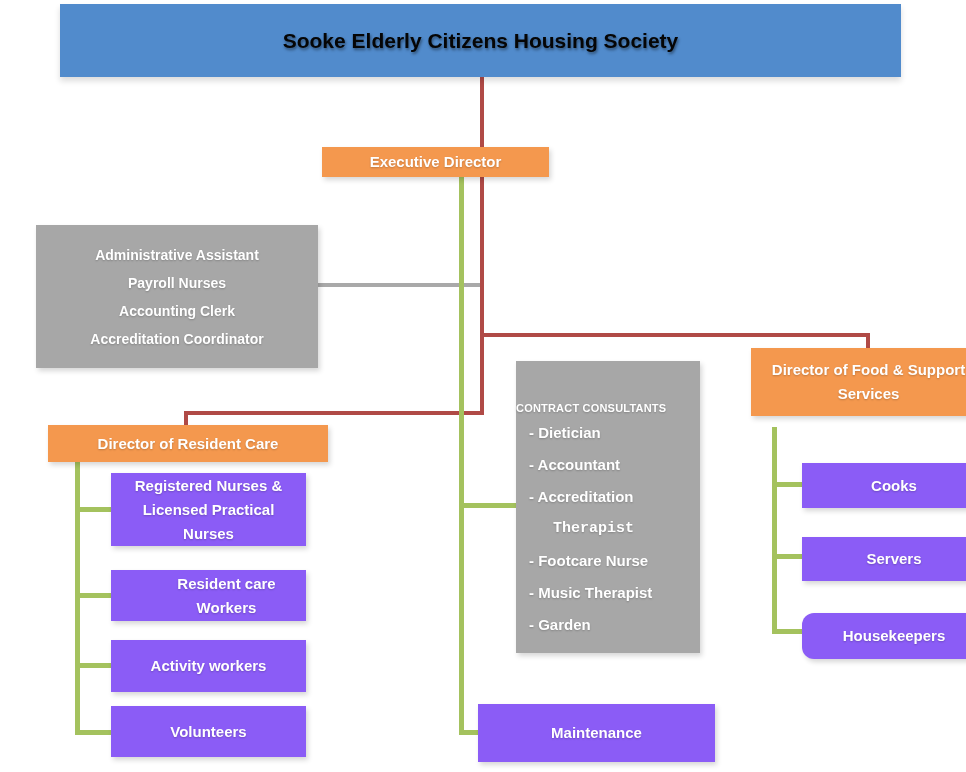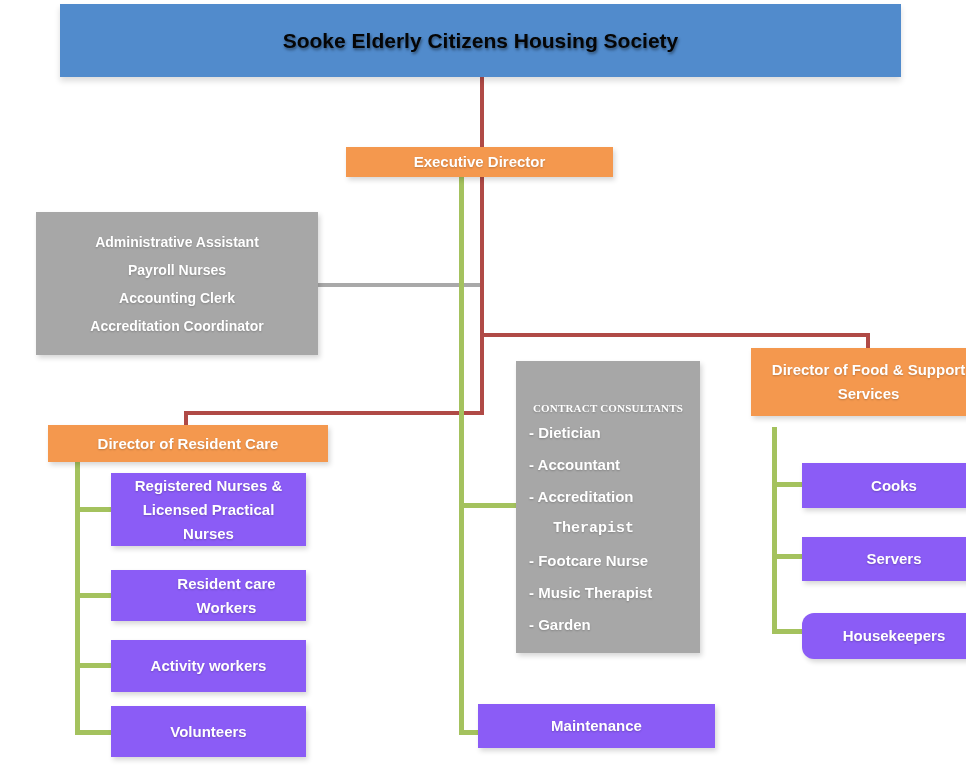--- a/index.html
+++ b/index.html
@@ -41,45 +41,44 @@
     color: #050505;
     text-shadow: 1px 2px 3px rgba(0,0,0,0.45);
   }
   .line { position: absolute; }
   .red   { background: #b04a46; }
   .green { background: #a4c25e; }
   .grayl { background: #a9a9a9; }
 
   .admin-box {
     position: absolute;
-    left: 8px; top: 212px; width: 282px; height: 143px;
+    left: 8px; top: 225px; width: 282px; height: 143px;
     background: #a7a7a7;
     color: #fff; font-weight: 700; font-size: 14px;
     display: flex; flex-direction: column; justify-content: center;
     text-align: center; line-height: 28px;
     text-shadow: 0 1px 2px rgba(0,0,0,0.22);
     box-shadow: 2px 3px 5px rgba(0,0,0,0.16);
     box-sizing: border-box;
   }
   .consultants-box {
     position: absolute;
     left: 488px; top: 361px; width: 184px; height: 292px;
     background: #a7a7a7;
     color: #fff; font-weight: 700;
     text-shadow: 0 1px 2px rgba(0,0,0,0.22);
     box-shadow: 2px 3px 5px rgba(0,0,0,0.16);
     box-sizing: border-box;
     padding-top: 38px;
   }
   .consultants-header {
     font-size: 11px;
-    text-align: center;
+    text-align: left;
     letter-spacing: 0.2px;
     line-height: 18px;
-    font-family: Liberation Serif, serif;
   }
   .consultant-item {
     font-size: 15px;
     line-height: 32px;
     padding-left: 13px;
     text-align: left;
   }
   .consultant-item.indent { padding-left: 37px; font-family: Liberation Mono, monospace; }
 </style>
 </head>
@@ -108,21 +107,21 @@
 
   <div class="line green" style="left:744px; top:427px; width:5px;  height:207px;"></div>
   <div class="line green" style="left:744px; top:482px; width:31px; height:5px;"></div>
   <div class="line green" style="left:744px; top:554px; width:31px; height:5px;"></div>
   <div class="line green" style="left:744px; top:629px; width:31px; height:5px;"></div>
 
   <div class="banner">
     <div class="banner-title">Sooke Elderly Citizens Housing Society</div>
   </div>
 
-  <div class="node orange-node" style="left:318px; top:147px; width:267px; height:30px;">Executive Director</div>
+  <div class="node orange-node" style="left:294px; top:147px; width:227px; height:30px;">Executive Director</div>
 
   <div class="admin-box">
     <div>Administrative Assistant</div>
     <div>Payroll Nurses</div>
     <div>Accounting Clerk</div>
     <div>Accreditation Coordinator</div>
   </div>
 
   <div class="node orange-node" style="left:20px; top:425px; width:280px; height:37px;">Director of Resident Care</div>
 
@@ -141,15 +140,15 @@
     <div class="consultant-item">- Music Therapist</div>
     <div class="consultant-item">- Garden</div>
   </div>
 
   <div class="node orange-node" style="left:723px; top:348px; width:235px; height:68px; padding:0 4px;">Director of Food &amp; Support Services</div>
 
   <div class="node gray-node" style="left:774px; top:463px; width:184px; height:45px;">Cooks</div>
   <div class="node gray-node" style="left:774px; top:537px; width:184px; height:44px;">Servers</div>
   <div class="node gray-node" style="left:774px; top:613px; width:184px; height:46px;border-radius:12px;">Housekeepers</div>
 
-  <div class="node gray-node" style="left:450px; top:704px; width:237px; height:44px;">Maintenance</div>
+  <div class="node gray-node" style="left:450px; top:704px; width:237px; height:58px;">Maintenance</div>
 
 </div>
 
 </body></html>

